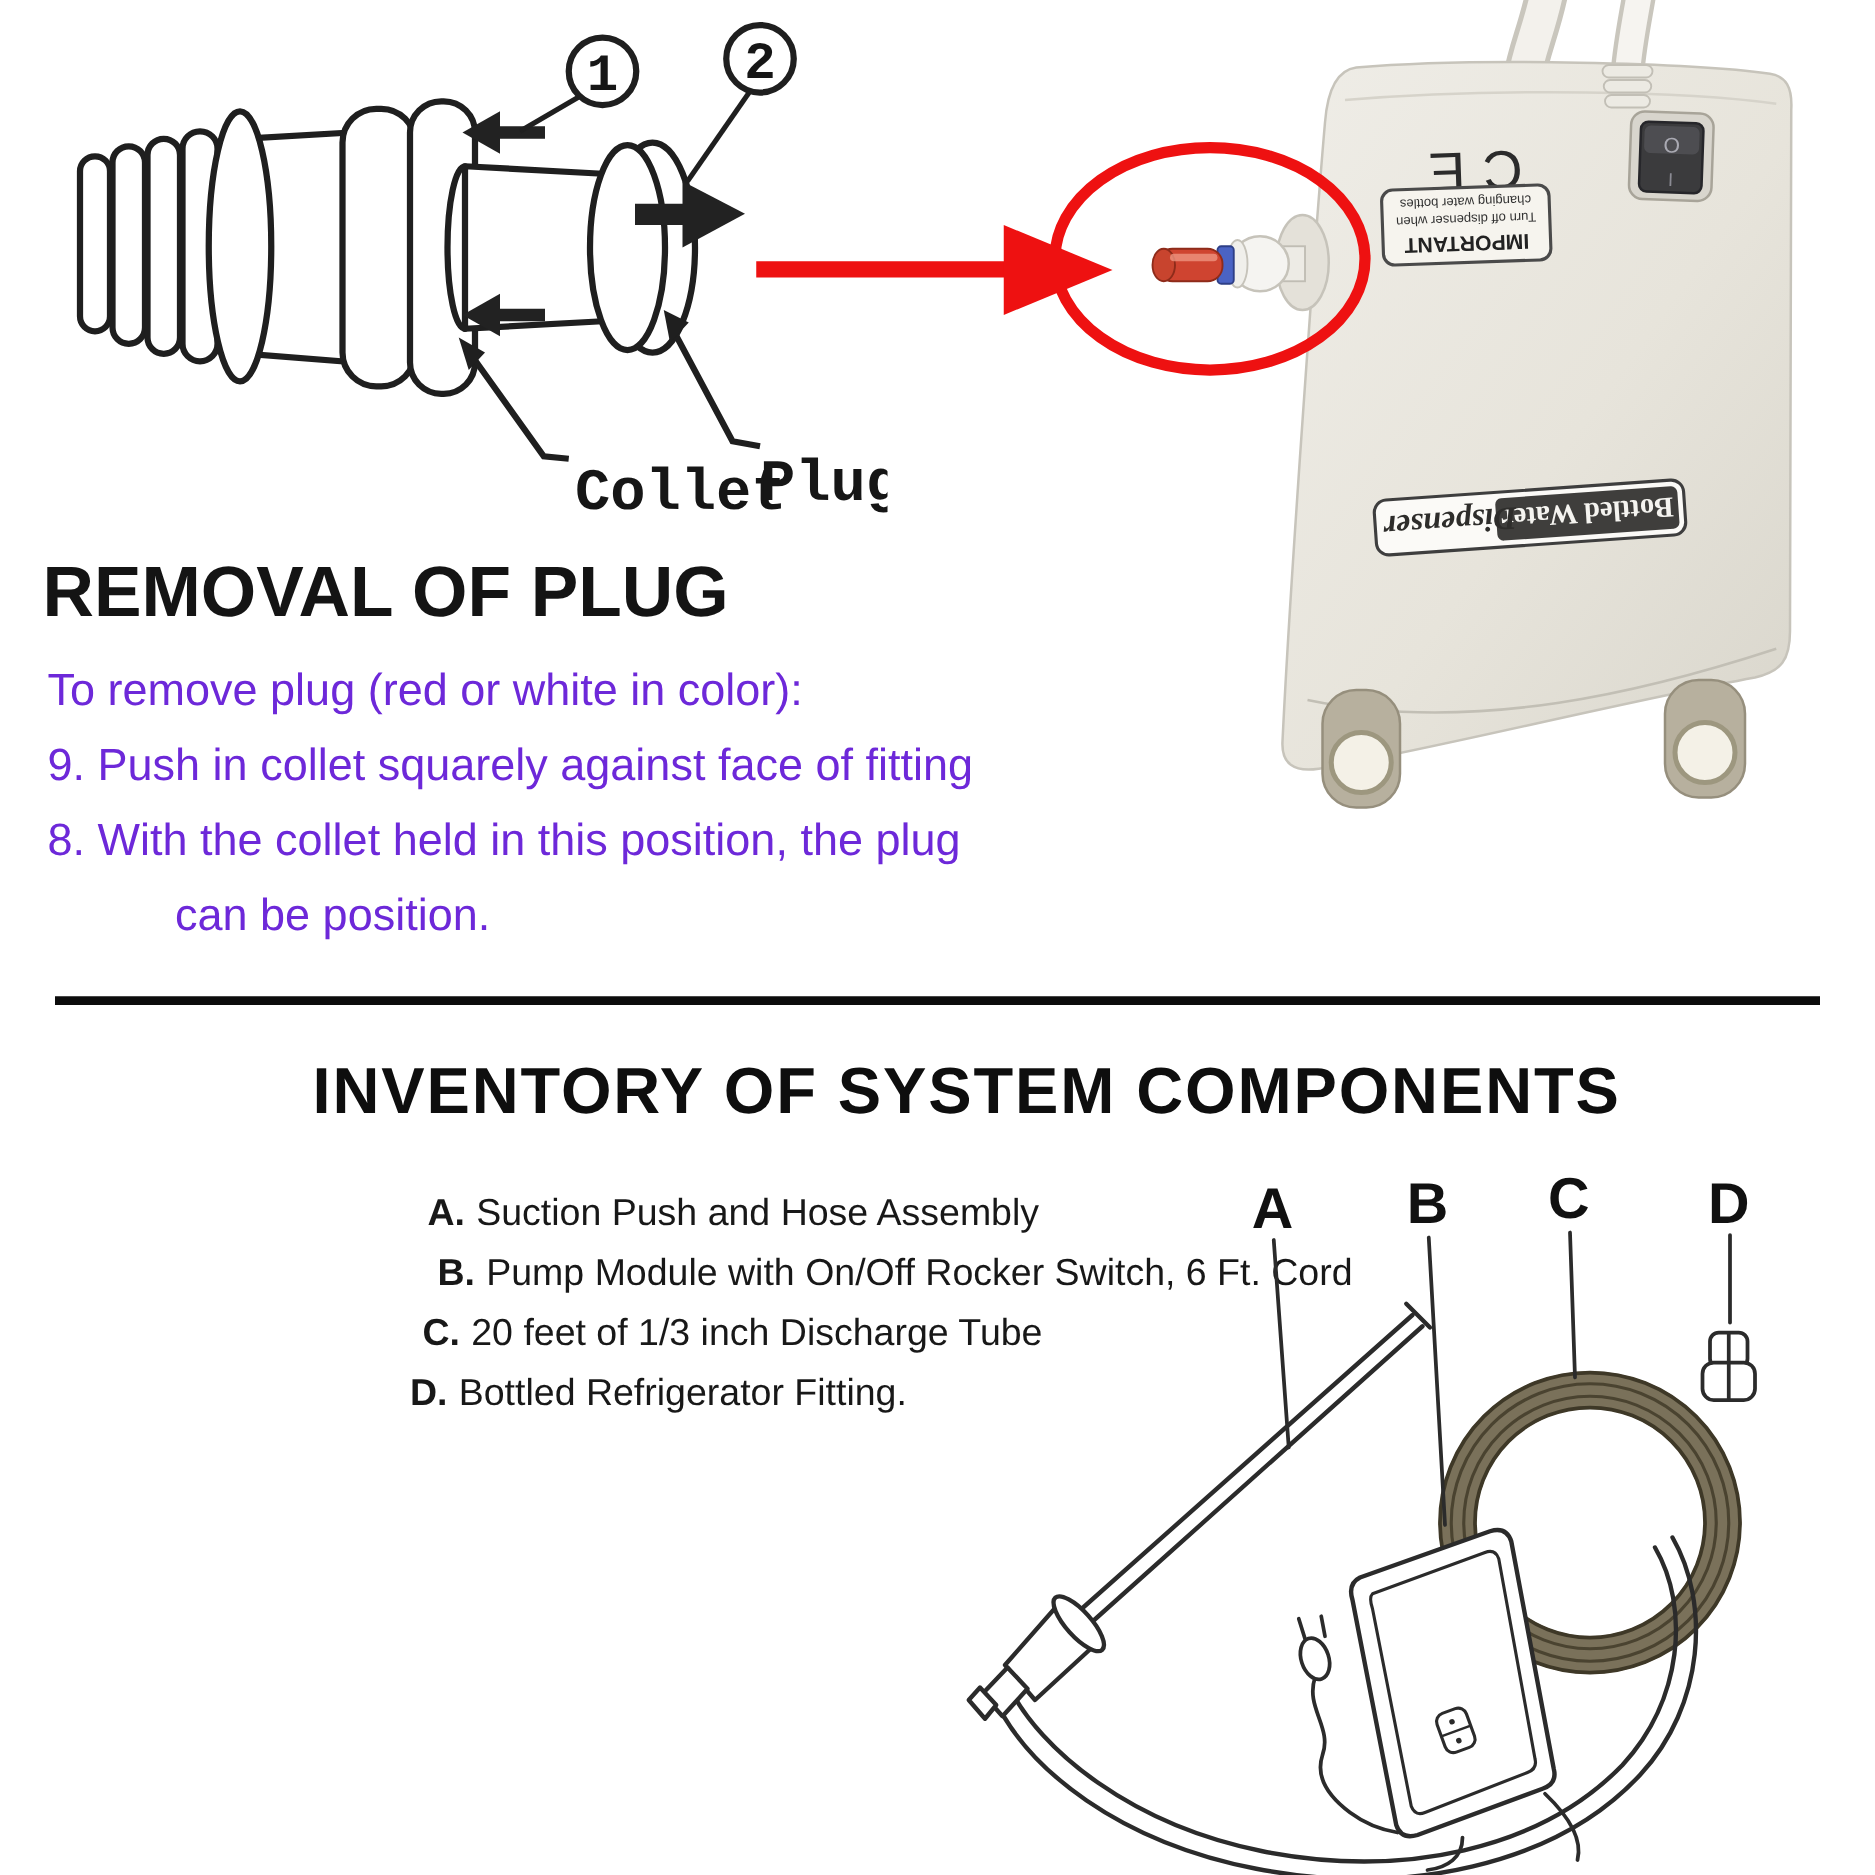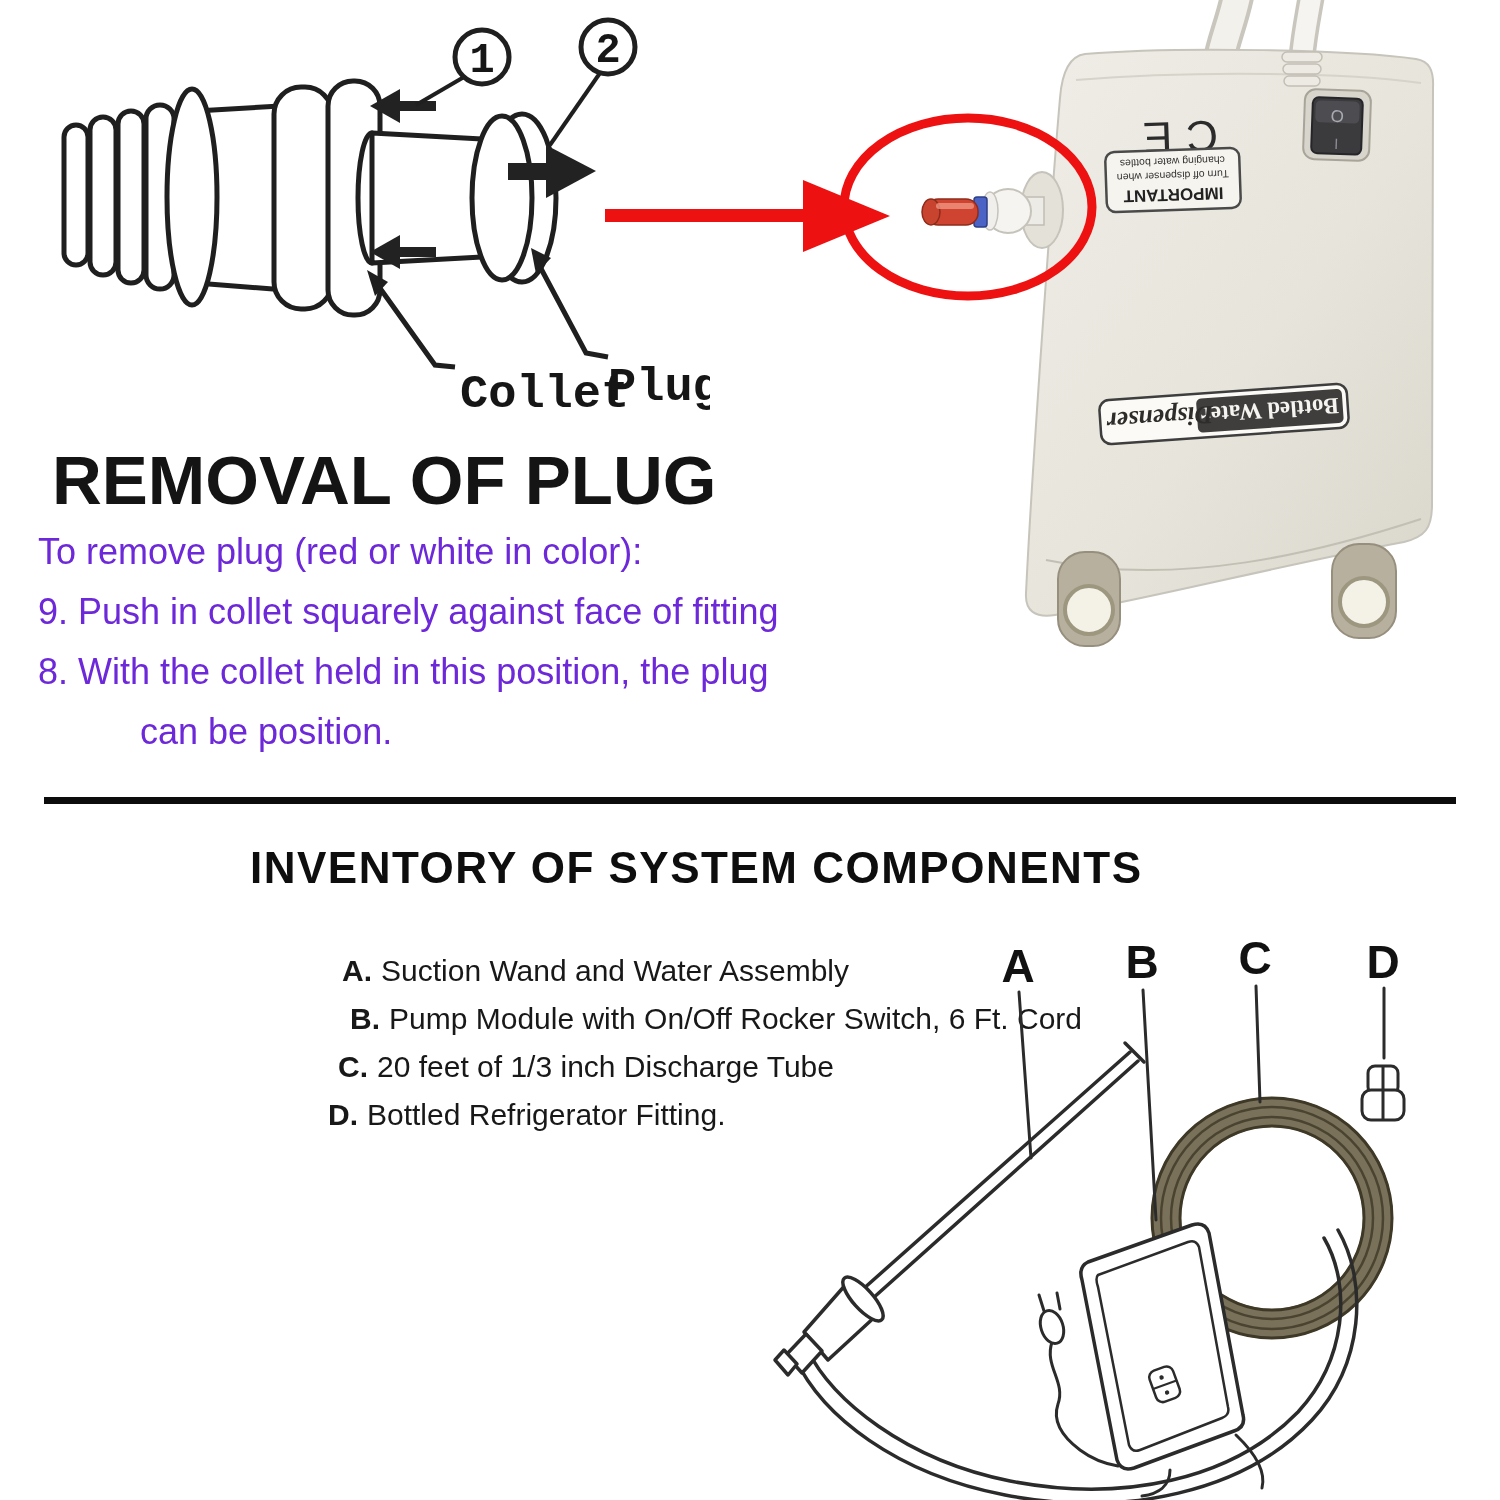--- a/index.html
+++ b/index.html
@@ -1,28 +1,28 @@
 <!DOCTYPE html>
 <html><head>
 <meta charset="utf-8">
 <style>
   html,body{margin:0;padding:0;background:#ffffff;}
   .canvas{position:relative;width:1500px;height:1500px;background:#ffffff;overflow:hidden;
           font-family:"Liberation Sans",sans-serif;color:#1b1b1b;}
   .abs{position:absolute;}
   
-  .removal-heading{left:52px;top:446px;font-weight:bold;font-size:69px;line-height:1;
+  .removal-heading{left:34px;top:446px;font-weight:bold;font-size:57px;line-height:1;
                    letter-spacing:0px;color:#141414;white-space:nowrap;}
   .removal-body{left:38px;top:522px;font-size:36px;line-height:60px;color:#6d28d9;white-space:nowrap;}
   .removal-body .indent{padding-left:102px;}
   
   .divider{left:44px;top:797px;width:1412px;height:7px;background:#0c0c0c;}
   
   .inventory-heading{left:250px;top:843px;width:880px;text-align:center;font-weight:bold;
-                     font-size:44px;letter-spacing:1.5px;color:#0e0e0e;white-space:nowrap;}
+                     font-size:52px;letter-spacing:1.5px;color:#0e0e0e;white-space:nowrap;}
   .inventory-list{left:328px;top:947px;font-size:30px;color:#181818;}
   .inv-item{height:48px;line-height:48px;white-space:nowrap;}
   .inv-item:nth-child(1){padding-left:14px;}
   .inv-item:nth-child(2){padding-left:22px;}
   .inv-item:nth-child(3){padding-left:10px;}
   .inv-letter{font-weight:bold;margin-right:9px;}
   
   .mono-label{font-family:"Liberation Mono",monospace;font-weight:bold;fill:#161616;}
   .diagram-letter{font-family:"Liberation Sans",sans-serif;font-weight:bold;fill:#111;font-size:46px;}
   .serif-brand{font-family:"Liberation Serif",serif;font-weight:bold;}
@@ -180,21 +180,21 @@
       <polygon points="243,180 330,216 243,252"></polygon>
     </g>
   </svg>
 
   <div class="abs divider"></div>
 
   <div class="abs inventory-heading">INVENTORY OF SYSTEM COMPONENTS</div>
 
   <div class="abs inventory-list">
     <div class="inv-item">
-      <span class="inv-letter">A.</span><span>Suction Wand and Water Assembly</span>
+      <span class="inv-letter">A.</span><span>Suction Push and Hose Assembly</span>
     </div>
     <div class="inv-item">
       <span class="inv-letter">B.</span><span>Pump Module with On/Off Rocker Switch, 6 Ft. Cord</span>
     </div>
     <div class="inv-item">
       <span class="inv-letter">C.</span><span>20 feet of 1/3 inch Discharge Tube</span>
     </div>
     <div class="inv-item">
       <span class="inv-letter">D.</span><span>Bottled Refrigerator Fitting.</span>
     </div>

